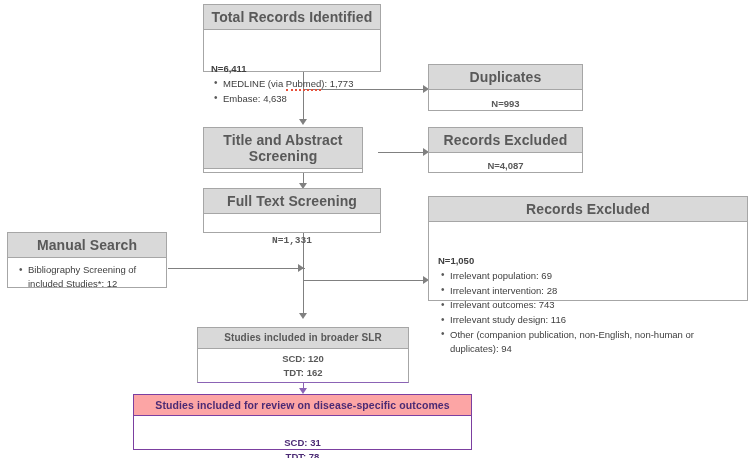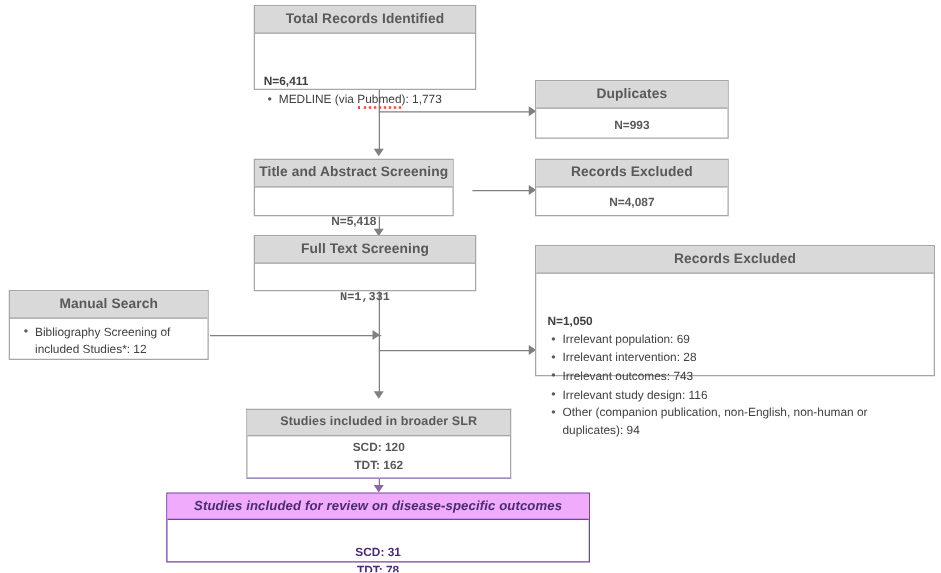--- a/index.html
+++ b/index.html
@@ -25,21 +25,21 @@
     box-sizing: border-box;
     border: 1px solid #a6a6a6;
     background: #ffffff;
   }
   .box-header {
     box-sizing: border-box;
     background: #d9d9d9;
     border-bottom: 1px solid #a6a6a6;
     color: #595959;
     font-weight: bold;
-    font-size: 11px;
+    font-size: 14px;
     text-align: center;
     letter-spacing: .1px;
     padding: 4px 3px 4px 3px;
     line-height: 1.15;
   }
   .box-body {
     box-sizing: border-box;
     color: #404040;
     font-size: 9.5px;
     padding: 5px 7px 5px 7px;
@@ -78,25 +78,24 @@
     font-size: 10px;
   }
   .squiggle {
     border-bottom: 2px dotted #e8503a;
     padding-bottom: 0px;
   }
   .box.purple-strong {
     border: 1.5px solid #7b3fa0;
   }
   .box-header.purple-fill {
-    background: #f0abfc;
+    background: #fca5a5;
     border-bottom: 1.5px solid #7b3fa0;
     color: #4b2a74;
     font-size: 10.5px;
-    font-style: italic;
   }
   .box-body.purple-text {
     color: #4b2a74;
     font-weight: bold;
   }
 
   
   .hline, .vline {
     position: absolute;
     background: #808080;
@@ -149,20 +148,21 @@
 
   <div class="vline purple" style="left:303px; top:371px; height:21px;"></div>
   <div class="arrow-down purple" style="left:298.5px; top:388px;"></div>
 
   <div class="box" style="left:203px; top:4px; width:178px; height:68px;">
     <div class="box-header">Total Records Identified</div>
     <div class="box-body">
       <span class="nval">N=6,411</span>
       <ul class="bullets">
         <li><span>MEDLINE (via </span><span class="squiggle">Pubmed</span><span>): 1,773</span></li>
+        <li>Embase: 4,638</li>
       </ul>
     </div>
   </div>
 
   <div class="box" style="left:428px; top:64px; width:155px; height:47px;">
     <div class="box-header">Duplicates</div>
     <div class="box-body body-center" style="padding-top:7px;">N=993</div>
   </div>
 
   <div class="box" style="left:203px; top:127px; width:160px; height:46px;">

